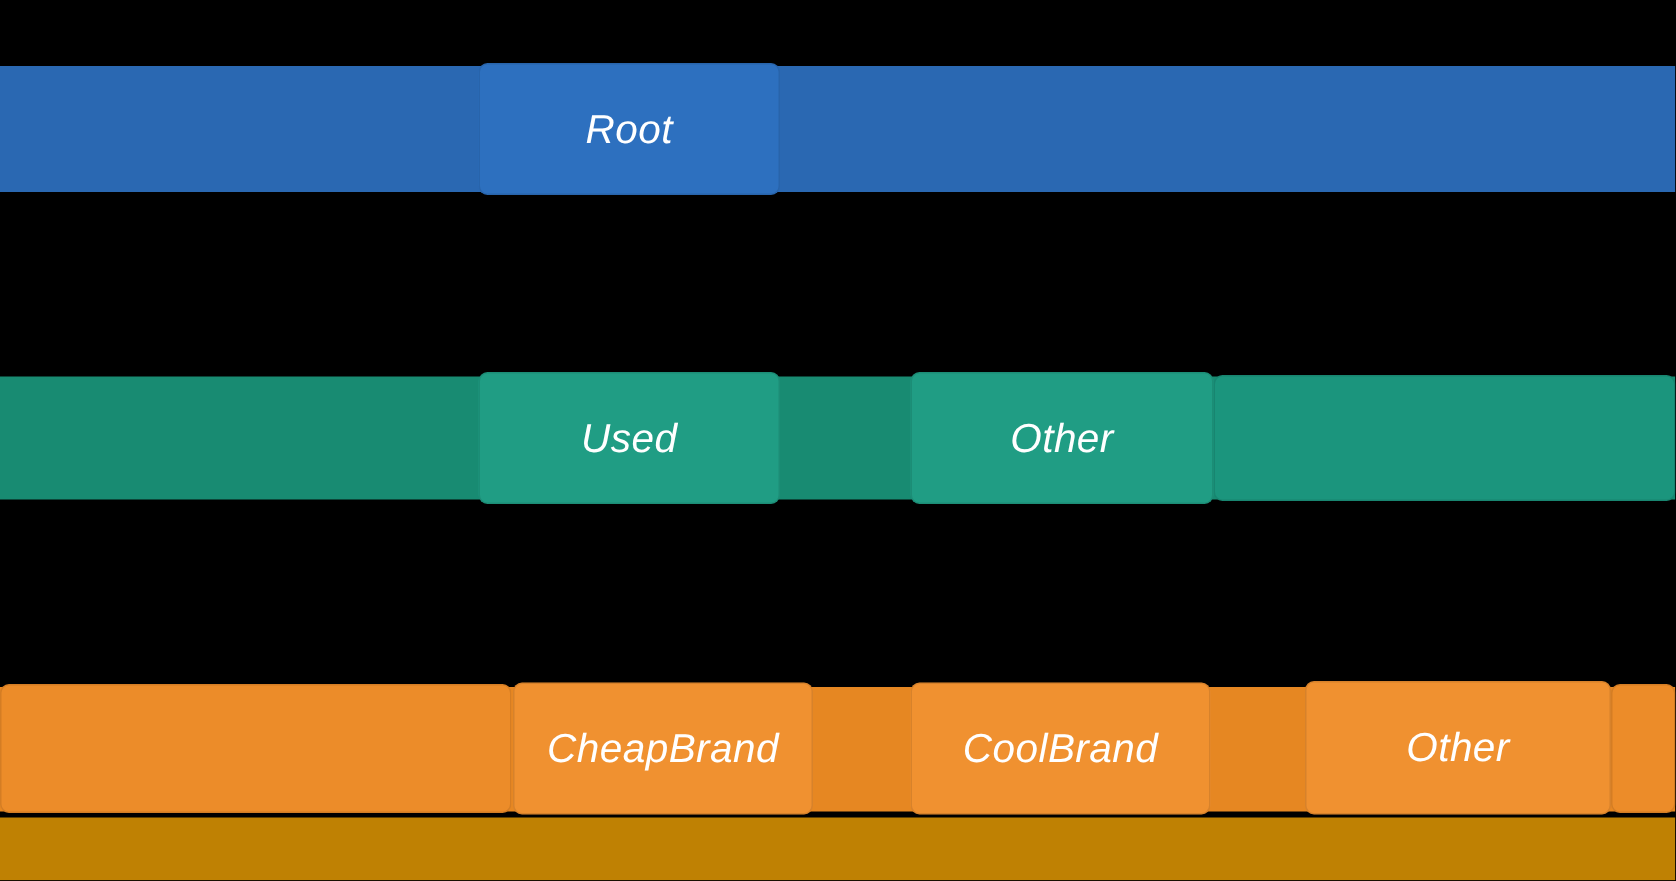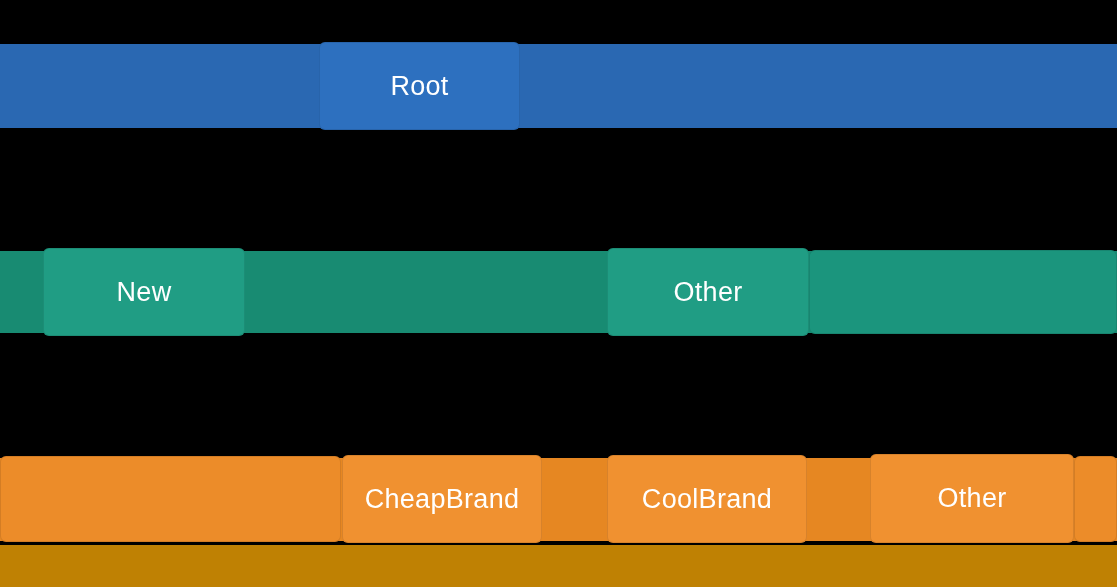--- a/index.html
+++ b/index.html
@@ -33,29 +33,29 @@
     white-space: nowrap;
     letter-spacing: 0.3px;
   }
   .bottom-strip {
     position: absolute;
   }
 </style>
 </head>
 <body>
 
-<div class="stage" style="width: 1117px; height: 587px; background: rgb(0, 0, 0);">
+<div class="stage" style="width: 1117px; height: 587px; background: rgb(0, 0, 0); font-style: italic;">
   <div class="bottom-strip" style="left: 0px; top: 545px; width: 1117px; height: 42px; background: rgb(191, 129, 3);"></div>
 <div class="band" style="left: 0px; top: 44px; width: 1117px; height: 84px; background: rgb(42, 104, 178);"></div>
     <div class="node" style="left: 319px; top: 42px; width: 201px; height: 88px; background: rgb(45, 112, 191);">
       <span class="label">Root</span>
     </div>
     <div class="band" style="left: 0px; top: 251px; width: 1117px; height: 82px; background: rgb(24, 139, 114);"></div>
-    <div class="node" style="left: 43px; top: 248px; width: 202px; height: 88px; background: rgb(32, 157, 132);">
-      <span class="label">New</span>
+    <div class="node" style="left: 319px; top: 248px; width: 201px; height: 88px; background: rgb(32, 157, 132);">
+      <span class="label">Used</span>
     </div>
     <div class="node" style="left: 607px; top: 248px; width: 202px; height: 88px; background: rgb(32, 157, 132);">
       <span class="label">Other</span>
     </div>
     <div class="node" style="left: 809px; top: 250px; width: 308px; height: 84px; background: rgb(27, 149, 125);">
       <span class="label"></span>
     </div>
     <div class="band" style="left: 0px; top: 458px; width: 1117px; height: 83px; background: rgb(230, 135, 34);"></div>
     <div class="node" style="left: 0px; top: 456px; width: 341px; height: 86px; background: rgb(236, 140, 41);">
       <span class="label"></span>

